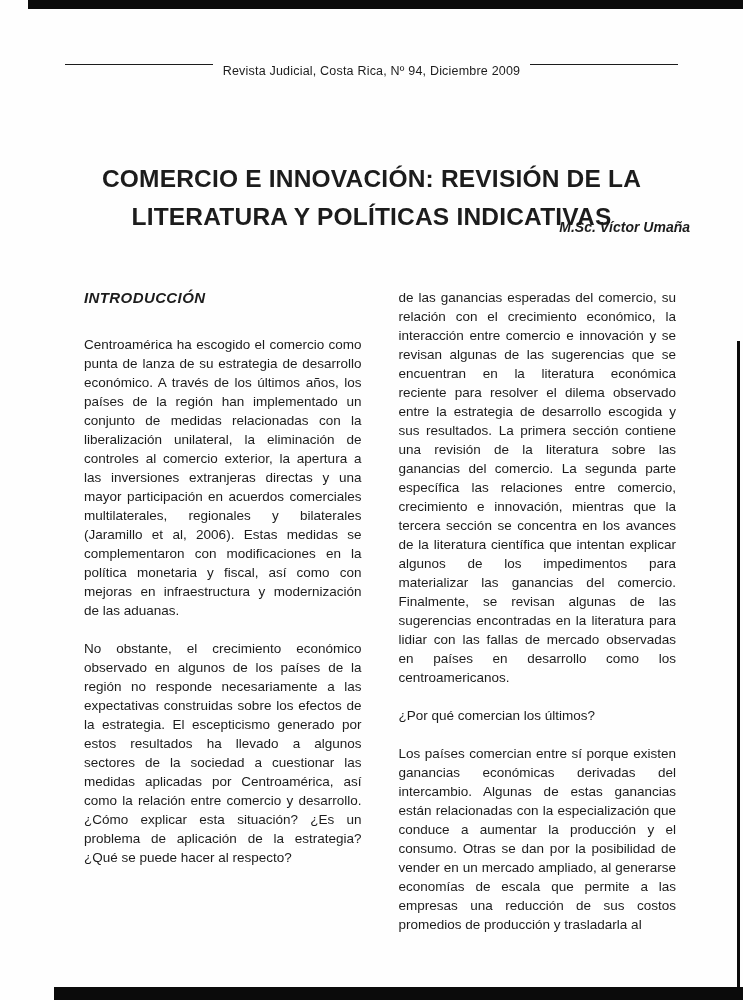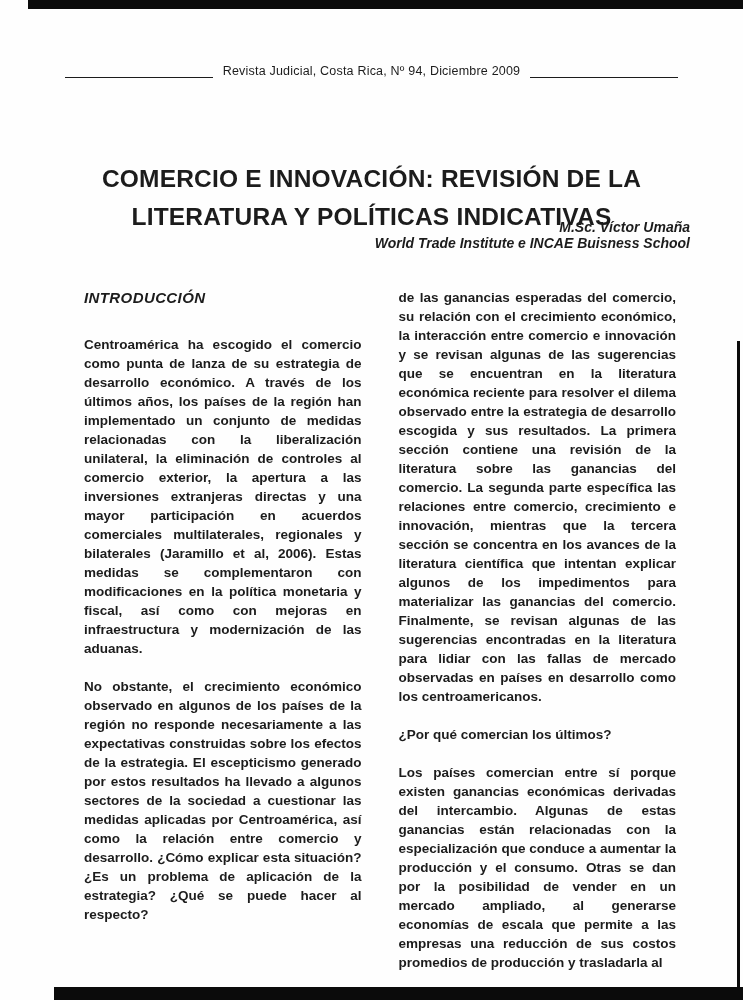--- a/index.html
+++ b/index.html
@@ -16,21 +16,21 @@
   .artifact { position: absolute; background: #0b0b0b; }
   .bar-top    { top: 0; left: 28px; right: 0; height: 9px; }
   .bar-bottom { bottom: 0; left: 54px; right: 0; height: 13px; }
   .line-right { top: 341px; right: 3px; width: 3px; height: 648px; }
 
   .header-row {
     position: absolute;
     top: 64px; left: 0;
     width: 100%;
     display: flex;
-    align-items: flex-end;
+    align-items: flex-start;
     justify-content: center;
     gap: 10px;
   }
   .rule { height: 0; border-top: 1.5px solid #1c1c1c; width: 148px; }
   .header-text { font-size: 12.5px; letter-spacing: 0.2px; white-space: nowrap; }
 
   .title {
     position: absolute;
     top: 116px; left: 0;
     width: 100%;
@@ -59,21 +59,21 @@
     width: 592px;
     display: flex;
     gap: 37px;
   }
   .col {
     width: 278px;
     text-align: justify;
     font-size: 13.5px;
     line-height: 19px;
   }
-  .col p { margin-bottom: 19px; font-weight: bold; }
+  .col p { margin-bottom: 19px; }
   .intro-heading {
     font-size: 15px;
     font-weight: bold;
     font-style: italic;
     letter-spacing: 0.4px;
     margin-bottom: 28px;
     text-align: left;
   }
   .subheading { text-align: left; }
 </style>
@@ -90,21 +90,20 @@
   <span class="rule"></span>
 </div>
 
 <div class="title">
   <div>COMERCIO E INNOVACIÓN: REVISIÓN DE LA</div>
   <div>LITERATURA Y POLÍTICAS INDICATIVAS</div>
 </div>
 
 <div class="byline">
   <div>M.Sc. Víctor Umaña</div>
-  <div>World Trade Institute e INCAE Buisness School</div>
 </div>
 
 <div class="columns">
   <div class="col">
     <div class="intro-heading">INTRODUCCIÓN</div>
     <p>Centroamérica ha escogido el comercio como punta de lanza de su estrategia de desarrollo económico. A través de los últimos años, los países de la región han implementado un conjunto de medidas relacionadas con la liberalización unilateral, la eliminación de controles al comercio exterior, la apertura a las inversiones extranjeras directas y una mayor participación en acuerdos comerciales multilaterales, regionales y bilaterales (Jaramillo et al, 2006). Estas medidas se complementaron con modificaciones en la política monetaria y fiscal, así como con mejoras en infraestructura y modernización de las aduanas.</p>
     <p>No obstante, el crecimiento económico observado en algunos de los países de la región no responde necesariamente a las expectativas construidas sobre los efectos de la estrategia. El escepticismo generado por estos resultados ha llevado a algunos sectores de la sociedad a cuestionar las medidas aplicadas por Centroamérica, así como la relación entre comercio y desarrollo. ¿Cómo explicar esta situación? ¿Es un problema de aplicación de la estrategia? ¿Qué se puede hacer al respecto?</p>
   </div>
   <div class="col">
     <p>de las ganancias esperadas del comercio, su relación con el crecimiento económico, la interacción entre comercio e innovación y se revisan algunas de las sugerencias que se encuentran en la literatura económica reciente para resolver el dilema observado entre la estrategia de desarrollo escogida y sus resultados. La primera sección contiene una revisión de la literatura sobre las ganancias del comercio. La segunda parte específica las relaciones entre comercio, crecimiento e innovación, mientras que la tercera sección se concentra en los avances de la literatura científica que intentan explicar algunos de los impedimentos para materializar las ganancias del comercio. Finalmente, se revisan algunas de las sugerencias encontradas en la literatura para lidiar con las fallas de mercado observadas en países en desarrollo como los centroamericanos.</p>

